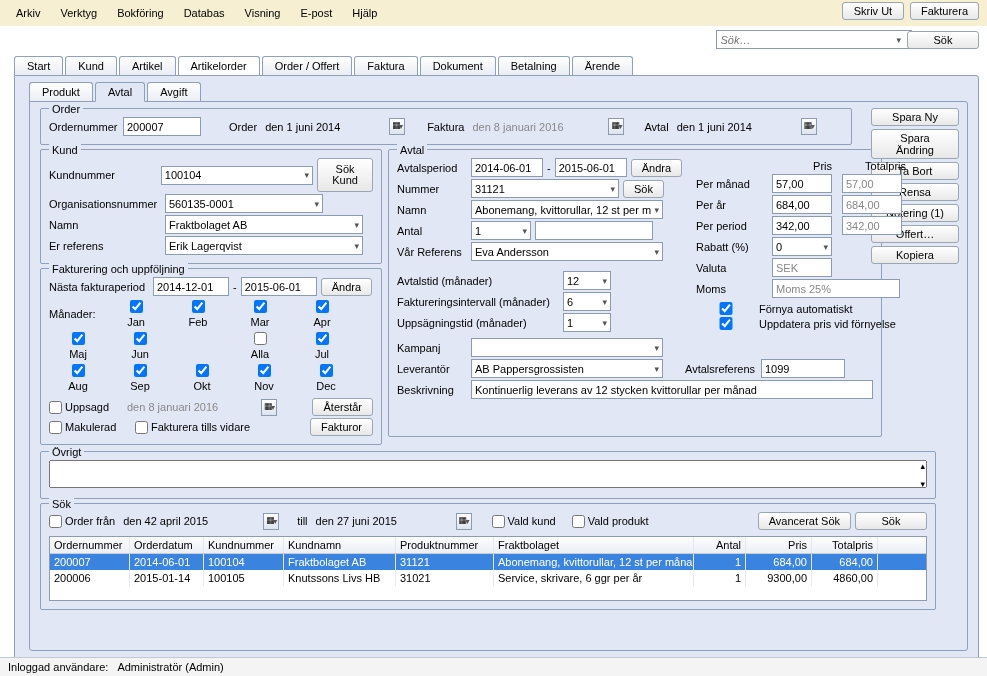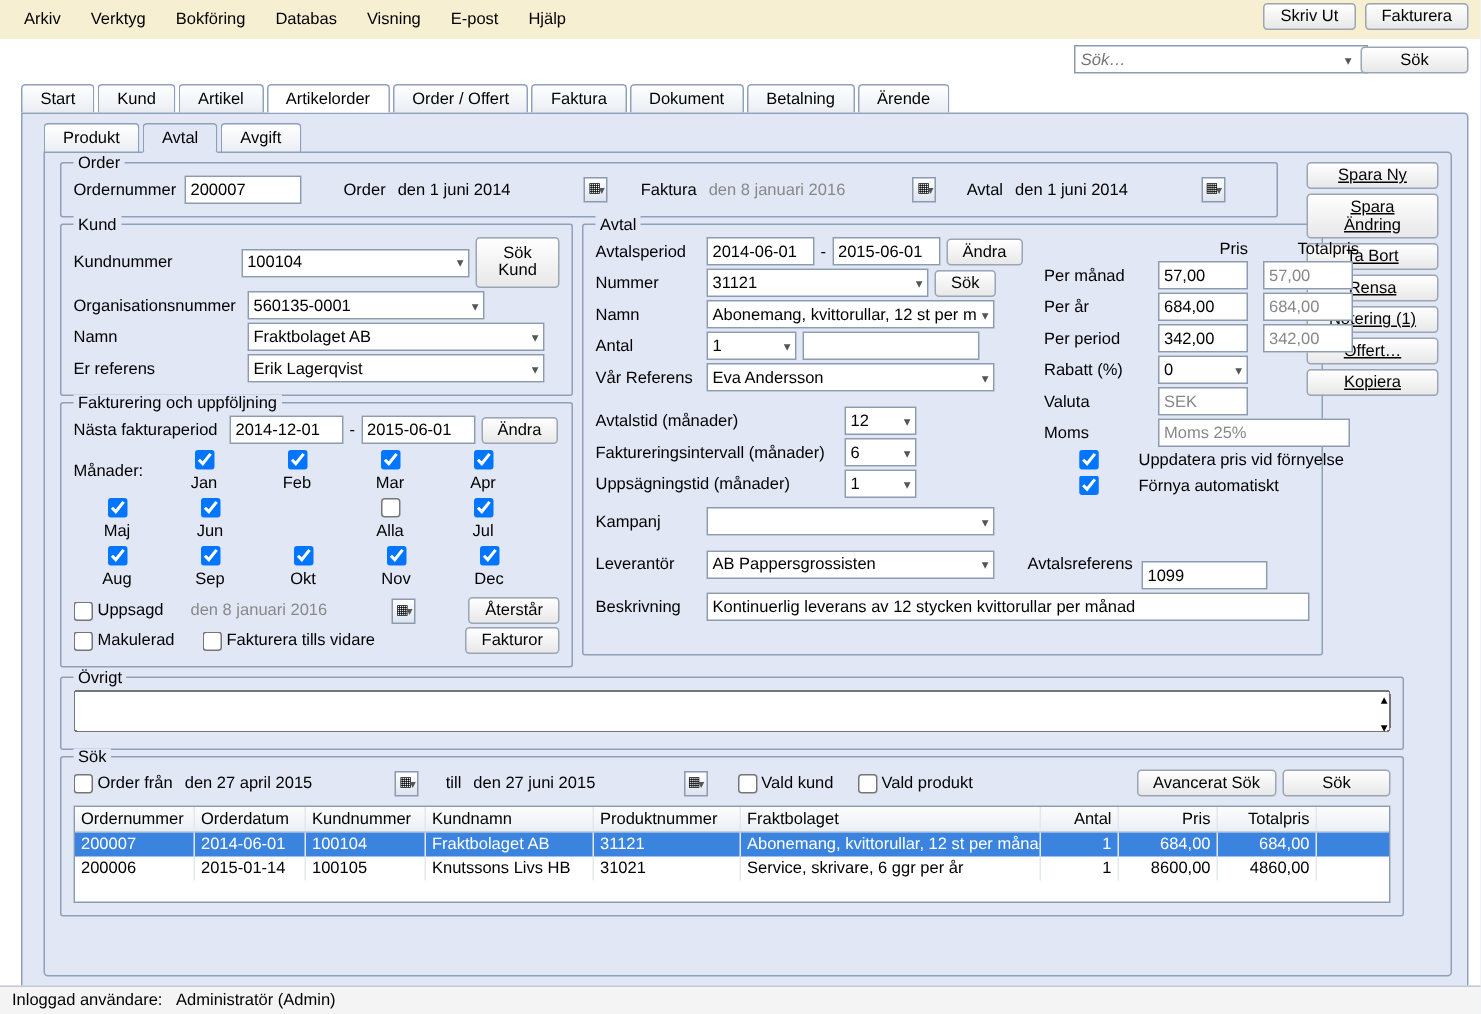--- a/index.html
+++ b/index.html
@@ -34,21 +34,21 @@
 input.txt.ro { color: #888; }
 .combo { position: relative; display: inline-flex; align-items: center; justify-content: space-between; }
 .combo::after { content: "▾"; font-size: 9px; color: #555; position: absolute; right: 3px; }
 .dateico { display:inline-block; width:16px; height:17px; border:1px solid #8c9bb0; background:linear-gradient(#fff,#dde4ee); position:relative; }
 .dateico::before { content:"▦"; font-size:9px; position:absolute; left:2px; top:1px; }
 .dateico::after { content:"▾"; font-size:8px; position:absolute; right:1px; top:3px; color:#555;}
 
 .chk { display:inline-flex; align-items:center; gap:3px; }
 .chk input { width:13px; height:13px; }
 
-.sidebtns { position:absolute; right:8px; top:6px; display:flex; flex-direction:column; gap:3px;text-decoration:underline; }
+.sidebtns { position:absolute; right:8px; top:6px; display:flex; flex-direction:column; gap:3px; }
 .sidebtns .btn { width:88px; }
 
 .monthgrid .chk { width:58px;flex-direction:column; }
 
 .pricegrid { position:absolute; left:666px; top:56px; }
 .pricegrid .lbl { width:72px; }
 .pricegrid input { width:60px; text-align:left; }
 .pricegrid .hdr { font-size:11px; text-align:right; width:60px; display:inline-block; }
 
 .table { background:#fff; border:1px solid #8c9bb0; }
@@ -313,21 +313,21 @@
                 <span></span>
               </div>
           </div>
           <div class="row">
             <span class="lbl" style="width:70px">Leverantör</span>
             <div class="combo" style="width:192px">
                 <span>AB Pappersgrossisten</span>
               </div>
             <span style="width:14px"></span>
             <span class="lbl" style="width:72px">Avtalsreferens</span>
-            <input class="txt" style="width: 84px; margin-top: 15px;" value="1099">
+            <input class="txt" style="width: 84px;" value="1099">
           </div>
           <div class="row">
             <span class="lbl" style="width:70px">Beskrivning</span>
             <input class="txt" style="width: 402px;" value="Kontinuerlig leverans av 12 stycken kvittorullar per månad">
           </div>
         </fieldset>
       </div>
     </div>
 
     <div class="pricegrid">
@@ -362,51 +362,51 @@
           </div>
         </div>
       <div class="row">
           <span class="lbl">Valuta</span>
           <input class="txt ro" style="width: 60px; text-align: left;" value="SEK">
         </div>
       <div class="row">
           <span class="lbl">Moms</span>
           <input class="txt ro" style="width: 128px; text-align: left;" value="Moms 25%">
         </div>
-      <div class="row">
-          <label class="chk">
-            <input type="checkbox" checked="" style="">
-            <span>Uppdatera pris vid förnyelse</span>
-          </label>
-        </div>
       <div class="row" style="margin-top:4px">
           <label class="chk">
             <input type="checkbox" checked="" style="">
             <span>Förnya automatiskt</span>
+          </label>
+        </div>
+      <div class="row">
+          <label class="chk">
+            <input type="checkbox" checked="" style="">
+            <span>Uppdatera pris vid förnyelse</span>
           </label>
         </div>
     </div>
 
     <fieldset style="width:896px;margin-top:2px">
       <span class="legend">Övrigt</span>
       <div style="margin-top:-8px;position:relative">
         <textarea class="txt" style="width: 100%; height: 28px; resize: none;"></textarea>
         <span style="position:absolute;right:2px;top:1px;font-size:9px">▴</span>
         <span style="position:absolute;right:2px;bottom:1px;font-size:9px">▾</span>
       </div>
     </fieldset>
 
     <fieldset style="width:896px">
       <span class="legend">Sök</span>
       <div class="row" style="margin-top:-8px">
         <label class="chk">
             <input type="checkbox" style="">
             <span>Order från</span>
           </label>
-        <span style="width:140px;padding-left:4px">den 27    april    2015</span>
+        <span style="width:140px;padding-left:4px">den 42    april    2015</span>
         <span class="dateico"></span>
         <span style="width:10px"></span>
         <span class="lbl">till</span>
         <span style="width:140px;padding-left:4px">den 27    juni     2015</span>
         <span class="dateico"></span>
         <span style="width:12px"></span>
         <label class="chk">
             <input type="checkbox" style="">
             <span>Vald kund</span>
           </label>
@@ -444,21 +444,21 @@
             <div class="c8">684,00</div>
         </div>
         <div class="data-row">
           <div class="c0">200006</div>
             <div class="c1">2015-01-14</div>
             <div class="c2">100105</div>
             <div class="c3">Knutssons Livs HB</div>
             <div class="c4">31021</div>
             <div class="c5">Service, skrivare, 6 ggr per år</div>
             <div class="c6">1</div>
-            <div class="c7">8600,00</div>
+            <div class="c7">9300,00</div>
             <div class="c8">4860,00</div>
         </div>
         <div style="height:14px"></div>
       </div>
     </fieldset>
 
   </div>
 </div>
 
 <div style="position:absolute;left:0;bottom:0;width:100%;background:#f4f4f4;border-top:1px solid #c0c8d4;padding:3px 8px">

